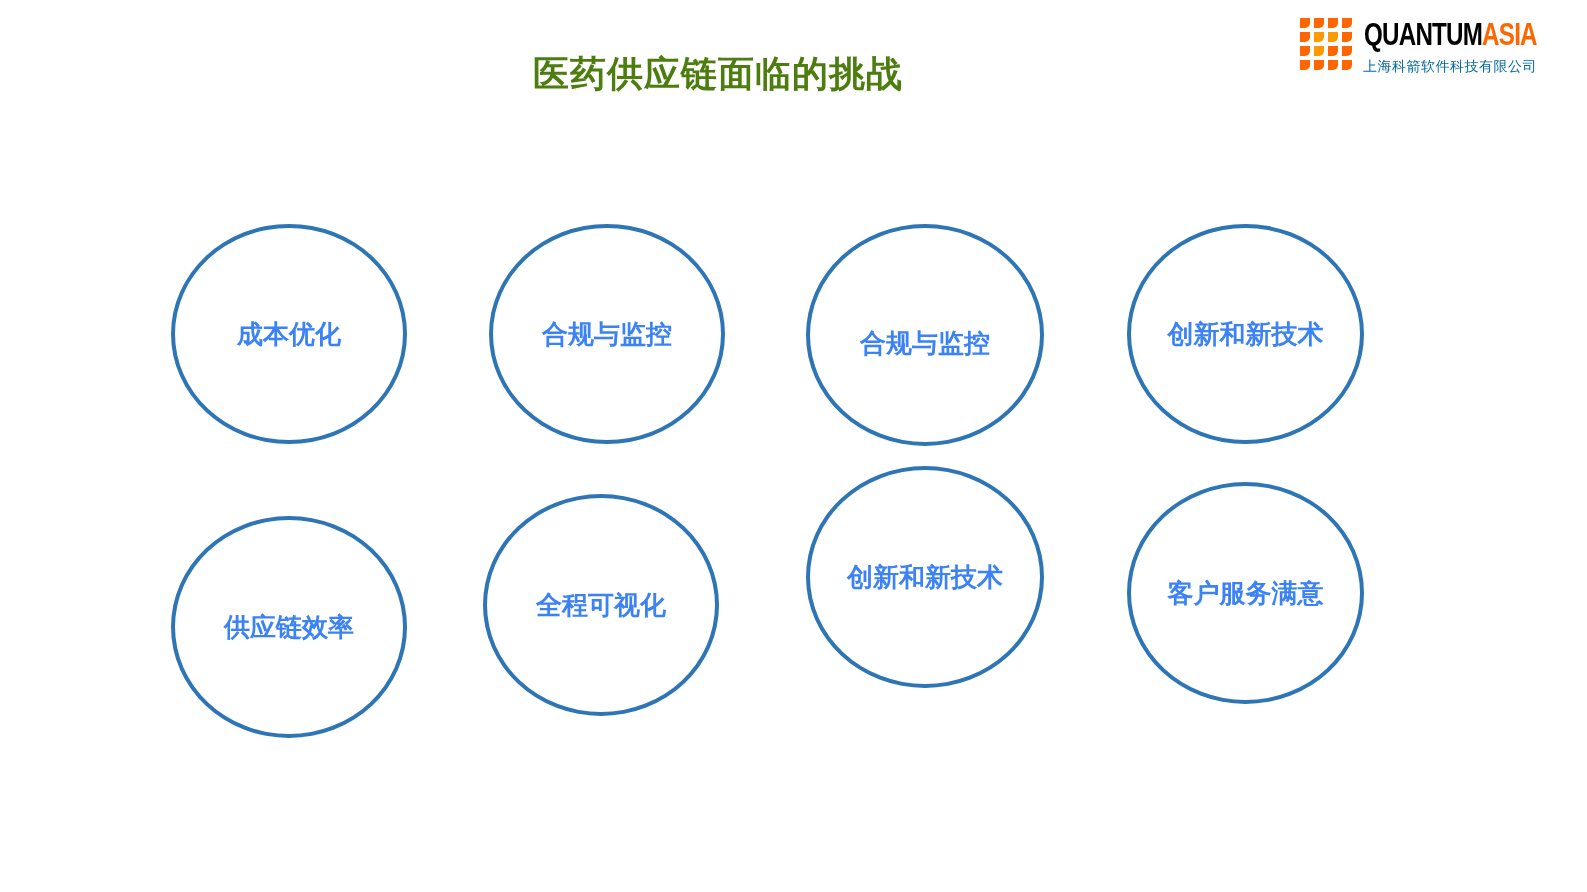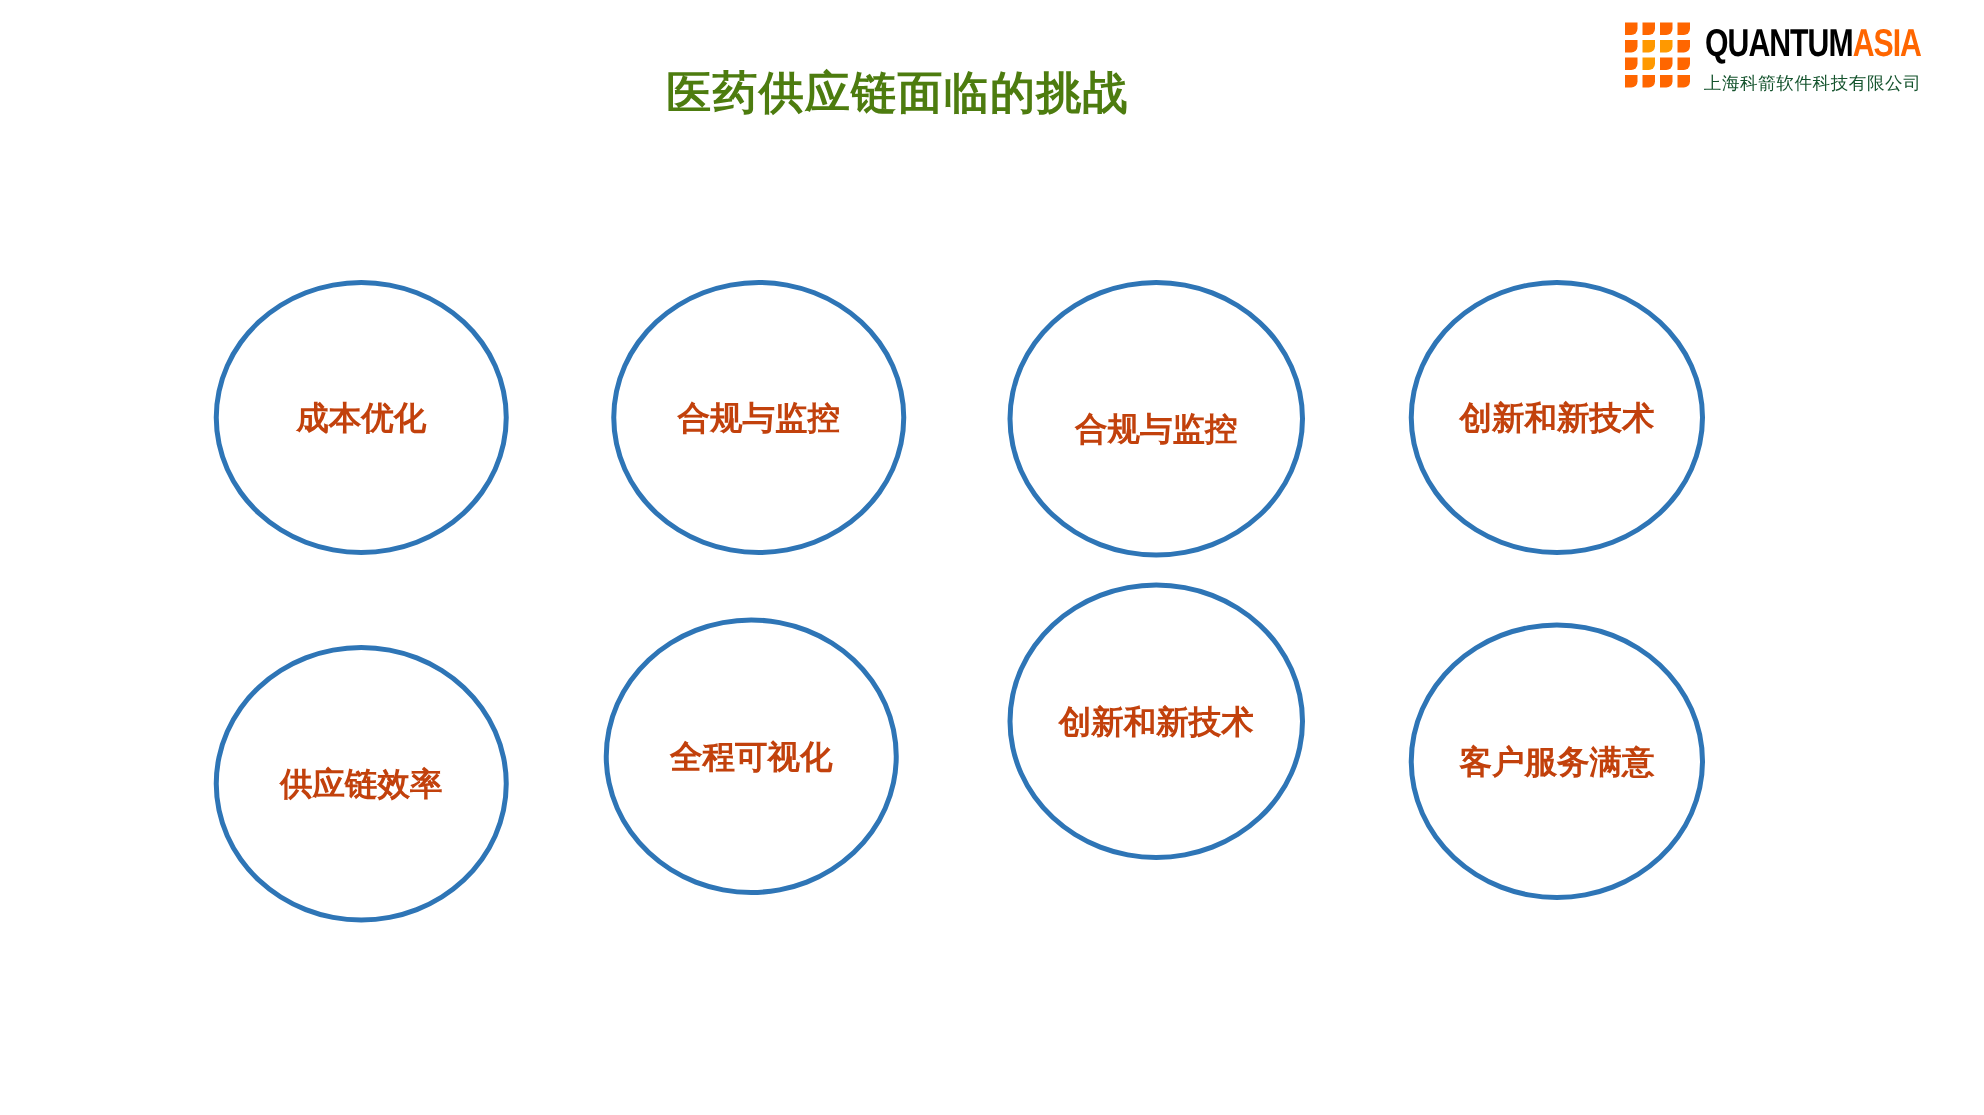--- a/index.html
+++ b/index.html
@@ -19,28 +19,28 @@
     .logo-cell { width: 10px; height: 10px; background: #ff6600; border-radius: 0 0 5px 0; }
     .logo-cell.light { background: #ff9900; }
     .logo-word {
       position: absolute; left: 64px; top: 0px; font-family: "Liberation Sans", sans-serif;
       font-weight: bold; font-size: 31px; line-height: 34px; letter-spacing: -1px;
       transform: scaleX(0.78); transform-origin: left top; white-space: nowrap;
     }
     .logo-word .q { color: #000; }
     .logo-word .a { color: #ff6600; }
     .logo-sub {
-      position: absolute; left: 63px; top: 40px; font-size: 14px; color: #14532d; white-space: nowrap; letter-spacing: 0.5px;
+      position: absolute; left: 63px; top: 40px; font-size: 14px; color: #0369a1; white-space: nowrap; letter-spacing: 0.5px;
     }
     .circle {
       position: absolute; box-sizing: border-box; border: 4px solid #2e75b6; border-radius: 50%;
       display: flex; align-items: center; justify-content: center;
     }
     .circle span {
-      font-size: 26px; font-weight: bold; color: #c2410c; white-space: nowrap;
+      font-size: 26px; font-weight: bold; color: #3b82f6; white-space: nowrap;
     }
   </style>
 </head>
 <body>
 
 <div class="title">医药供应链面临的挑战</div>
 
 <div class="logo">
   <div class="logo-grid">
     <div class="logo-cell"></div>
@@ -79,15 +79,15 @@
 
 <div class="circle" style="left:171px;top:516px;width:236px;height:222px;">
   <span>供应链效率</span>
 </div>
 <div class="circle" style="left:483px;top:494px;width:236px;height:222px;font-family:Liberation Serif, serif;">
   <span>全程可视化</span>
 </div>
 <div class="circle" style="left:806px;top:466px;width:238px;height:222px;">
   <span>创新和新技术</span>
 </div>
-<div class="circle" style="left:1127px;top:498px;width:237px;height:222px;">
+<div class="circle" style="left:1127px;top:482px;width:237px;height:222px;">
   <span>客户服务满意</span>
 </div>
 
 </body></html>

